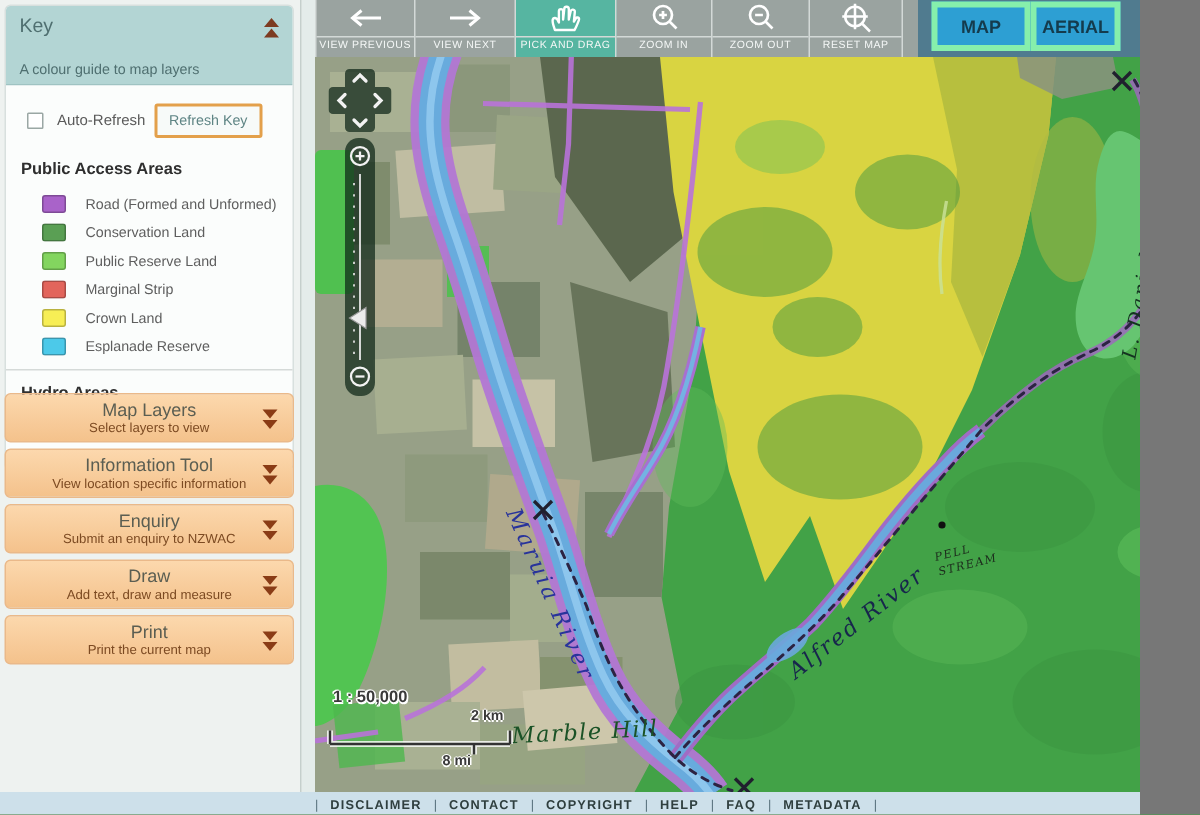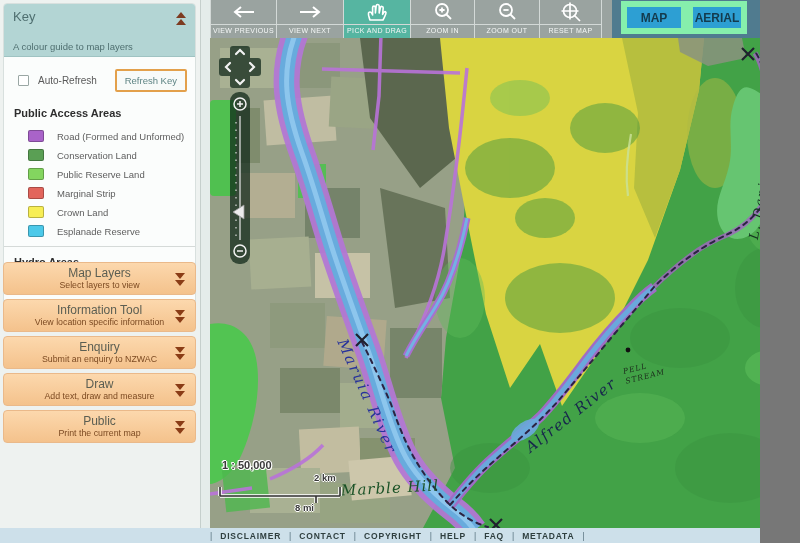--- a/index.html
+++ b/index.html
@@ -11,21 +11,21 @@
   .sidebar-inner { position:absolute; left:0; top:0; width:201px; height:528px; border-right:1px solid #c5cfcc; background:#eef2f0; }
   .key-panel { position:absolute; left:3px; top:3px; width:193px; background:#fbfdfc; border:1px solid #d8e0de; border-radius:4px 4px 2px 2px; }
   .key-header { position:relative; background:#b3d5d4; border-radius:3px 3px 0 0; padding:5px 9px 4px; border-bottom:1px solid #9fc3c2; }
   .key-title { font-size:13px; color:#4f6f70; }
   .key-subtitle { font-size:9.5px; color:#4f6f70; margin-top:17px; }
   .collapse-btn { position:absolute; right:7px; top:7px; width:14px; height:16px; cursor:pointer; }
   .key-body { padding:10px 6px 10px; }
   .ar-row { display:flex; align-items:center; margin:2px 0 0 8px; }
   .checkbox { width:11px; height:11px; background:#fff; border:1px solid #9aa7a4; border-radius:1px; }
   .ar-label { font-size:10px; color:#5a5a5a; margin-left:9px; }
-  .refresh-btn { margin-left:auto; margin-right:2px; border:2px solid #e3a04b; background:#f7faf9; color:#5e8484; font-size:9.5px; padding:4px 8px; border-radius:2px; cursor:pointer; font-family:inherit; }
+  .refresh-btn { margin-left:auto; margin-right:14px; border:2px solid #e3a04b; background:#f7faf9; color:#5e8484; font-size:9.5px; padding:4px 8px; border-radius:2px; cursor:pointer; font-family:inherit; }
   .legend-heading { font-size:11px; font-weight:bold; color:#2e2e2e; margin:15px 0 4px 4px; }
   .lrow { display:flex; align-items:flex-end; height:19px; }
   .sw { width:16px; height:12px; margin-left:18px; border:1px solid rgba(0,0,0,.25); border-radius:2px; flex:none; }
   .ll { font-size:9.5px; color:#5e5e5e; margin-left:13px; }
   .divider { border-top:1px solid #d5dad8; margin:9px -6px 0; }
   .hydro-heading { margin-top:9px; }
 
   .acc-stack { position:absolute; left:3px; top:262px; width:193px; }
   .acc { position:relative; height:33px; margin-bottom:4px; background:linear-gradient(#fcd8ad,#f4c28c); border:1px solid #eab98a; border-radius:4px; padding:3px 8px 0; cursor:pointer;text-align:center; }
   .acc-title { font-size:12px; color:#5b5e52; }
@@ -34,21 +34,21 @@
 
   
   .toolbar { position:absolute; left:210px; top:0; width:590px; height:38px; background:#9aa3a0; display:flex; }
   .tb-btn { display:grid; grid-template-rows:24px 13px; border-right:1px solid #d3d9d7; cursor:pointer; flex:none; }
   .tb-btn:first-child { border-left:1px solid #d3d9d7; }
   .tb-icon { display:flex; align-items:center; justify-content:center; }
   .tb-label { border-top:1px solid #d3d9d7; color:#f4f7f6; font-size:7px; letter-spacing:.4px; text-align:center; padding-top:2px; white-space:nowrap; overflow:hidden; }
   .tb-btn.active { background:#56b5a1; }
   .tb-spacer { flex:1; }
   .tb-right { width:188px; background:#507b8f; display:flex; flex:none; }
-  .view-btn { margin-top:1px; height:33px; background:#2d9fd3; border:6px solid #86efac; color:#143b4d; font-size:12px; font-weight:bold; display:flex; align-items:center; justify-content:center; cursor:pointer; }
+  .view-btn { margin-top:1px; height:33px; background:#2d9fd3; border:4px solid #86efac; color:#143b4d; font-size:12px; font-weight:bold; display:flex; align-items:center; justify-content:center; cursor:pointer; }
   .view-btn.map { width:66px; margin-left:9px; }
   .view-btn.aerial { width:60px; }
 
   
   .map-area { position:absolute; left:210px; top:38px; width:590px; height:490px; overflow:hidden; cursor:grab; background:#42a247; }
   .map-area svg.basemap { position:absolute; left:0; top:0; }
   .hand-label { position:absolute; font-family:"DejaVu Serif", serif; font-style:italic; white-space:nowrap; pointer-events:none; }
   .lbl-maruia { left:140px; top:298px; font-size:15px; color:#28339b; letter-spacing:2px; transform:rotate(66deg); transform-origin:left top; }
   .lbl-alfred { left:312px; top:404px; font-size:15px; color:#17264c; letter-spacing:1.5px; transform:rotate(-38deg); transform-origin:left top; }
   .lbl-pell { left:414px; top:324px; font-size:7.5px; color:#1c2a1c; letter-spacing:1px; transform:rotate(-14deg); line-height:10px; font-style:italic; }
@@ -163,21 +163,21 @@
         <div class="acc">
           <div class="acc-title">Draw</div>
           <div class="acc-sub">Add text, draw and measure</div>
           <span class="acc-chev">
             <svg width="14" height="15" viewBox="0 0 14 15">
                 <path d="M2,1 L7,7 L12,1 Z" fill="#8a3c16"></path>
                 <path d="M2,8 L7,14 L12,8 Z" fill="#8a3c16"></path>
               </svg></span>
         </div>
         <div class="acc">
-          <div class="acc-title">Public</div>
+          <div class="acc-title">Print</div>
           <div class="acc-sub">Print the current map</div>
           <span class="acc-chev">
             <svg width="14" height="15" viewBox="0 0 14 15">
                 <path d="M2,1 L7,7 L12,1 Z" fill="#8a3c16"></path>
                 <path d="M2,8 L7,14 L12,8 Z" fill="#8a3c16"></path>
               </svg></span>
         </div>
       </div>
 
     </div>

